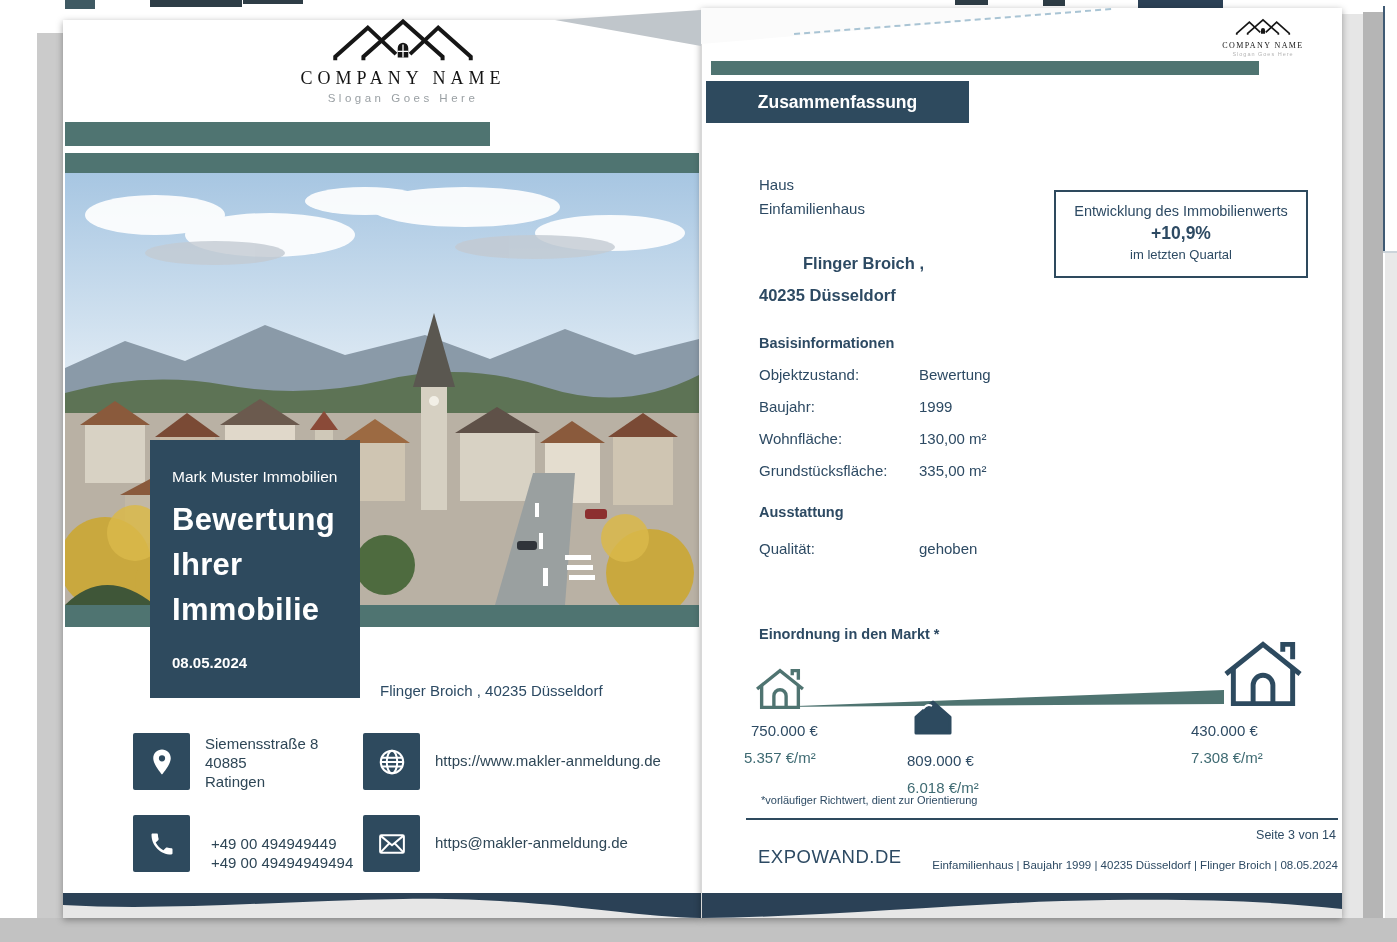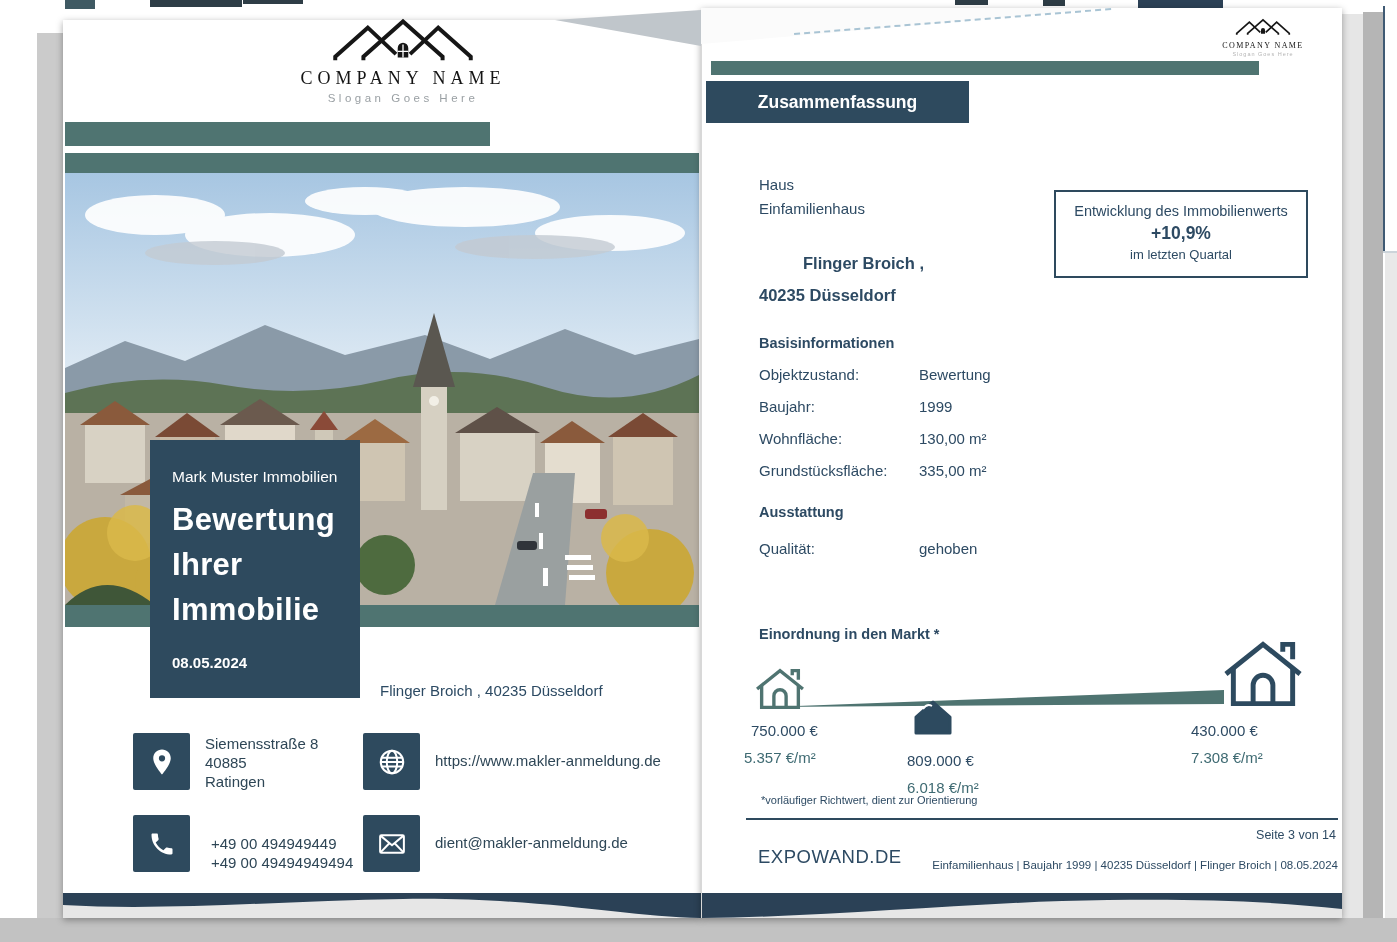--- a/index.html
+++ b/index.html
@@ -260,21 +260,21 @@
       <div>+49 00 49494949494</div>
     </div>
 
     <div class="abs icon-box ct-i4">
       <svg width="30" height="30" viewBox="0 0 24 24" fill="none" stroke="#ffffff" stroke-width="1.6">
         <rect x="2.5" y="5" width="19" height="14" rx="1"></rect>
         <path d="M3,5.5 L12,13 L21,5.5 M3,18.5 L9.5,11.8 M21,18.5 L14.5,11.8"></path>
       </svg>
     </div>
     <div class="abs ct-text ct-t4">
-      <a class="plain" href="#">dient@makler-anmeldung.de</a>
+      <a class="plain" href="#">https@makler-anmeldung.de</a>
     </div>
 
     <svg class="abs wave" viewBox="0 0 638 25" preserveAspectRatio="none">
       <rect width="638" height="25" fill="#e6e6e6"></rect>
       <path d="M0,0 H638 V25 C560,24 480,4 340,6 C220,8 100,18 0,12 Z" fill="#2b4156"></path>
     </svg>
   </div>
 
   <div class="abs page page-right">
 

